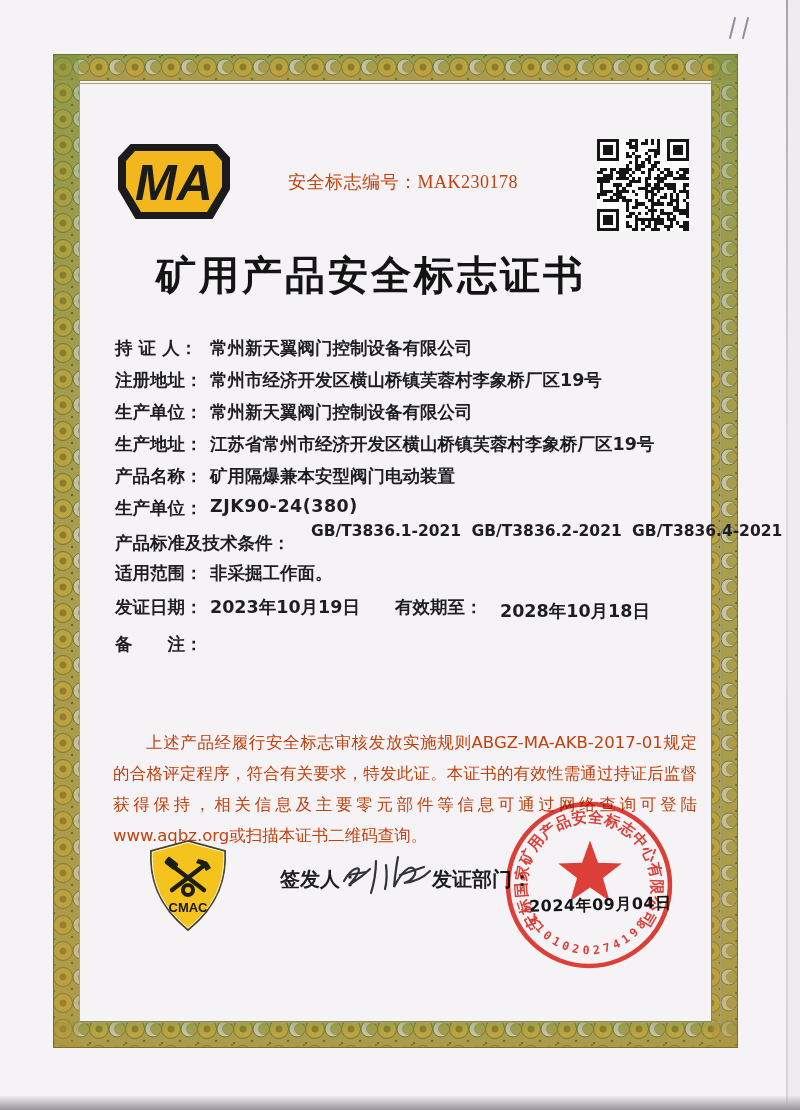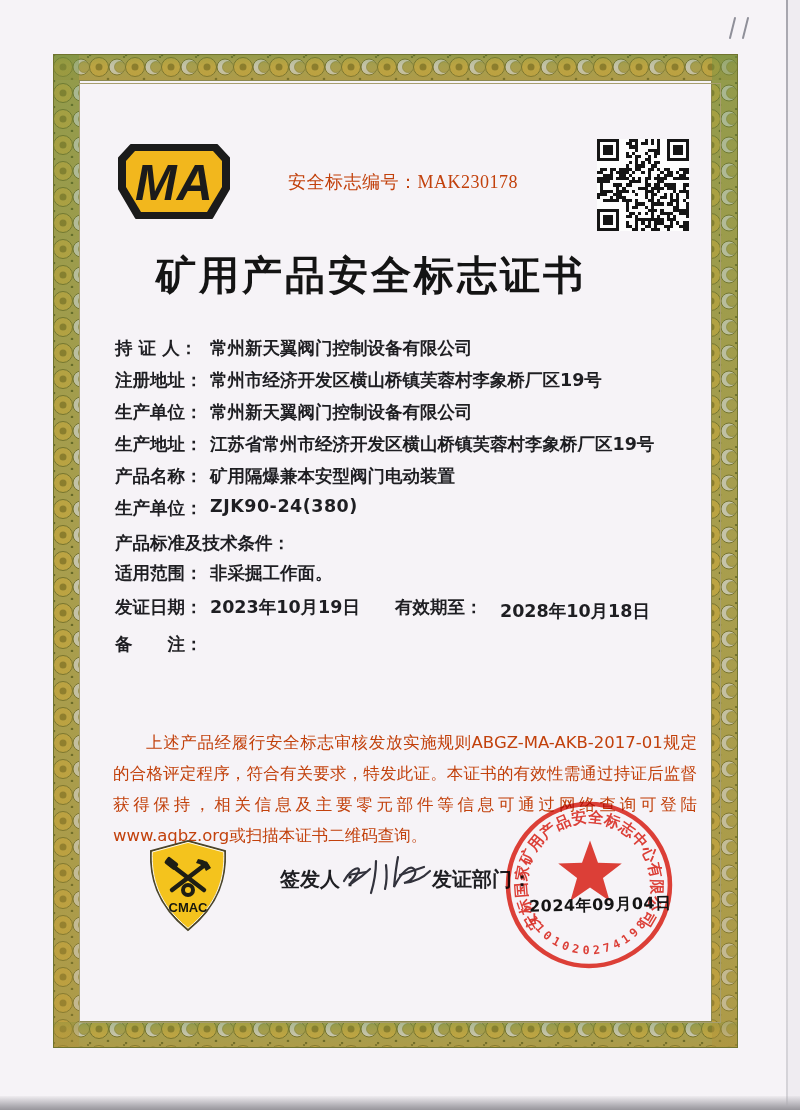--- a/index.html
+++ b/index.html
@@ -131,20 +131,21 @@
   <span class="lab">产品名称：</span>
   <span class="val">矿用隔爆兼本安型阀门电动装置</span>
 </div>
 <div class="frow" style="top:496px">
   <span class="lab">生产单位：</span>
   <span class="val" style="letter-spacing:.5px">ZJK90-24(380)</span>
 </div>
 <div class="frow" style="top:531px">
   <span class="lab">产品标准及技术条件：</span>
   <span class="std-vals">
+    <span style="display:block">GB/T3836.1-2021 GB/T3836.2-2021 GB/T3836.4-2021</span>
   </span>
 </div>
 <div class="frow" style="top:561px">
   <span class="lab">适用范围：</span>
   <span class="val">非采掘工作面。</span>
 </div>
 <div class="frow" style="top:595px">
   <span class="lab">发证日期：</span>
   <span class="val">2023年10月19日</span>
   <span class="lab2">有效期至：</span>

